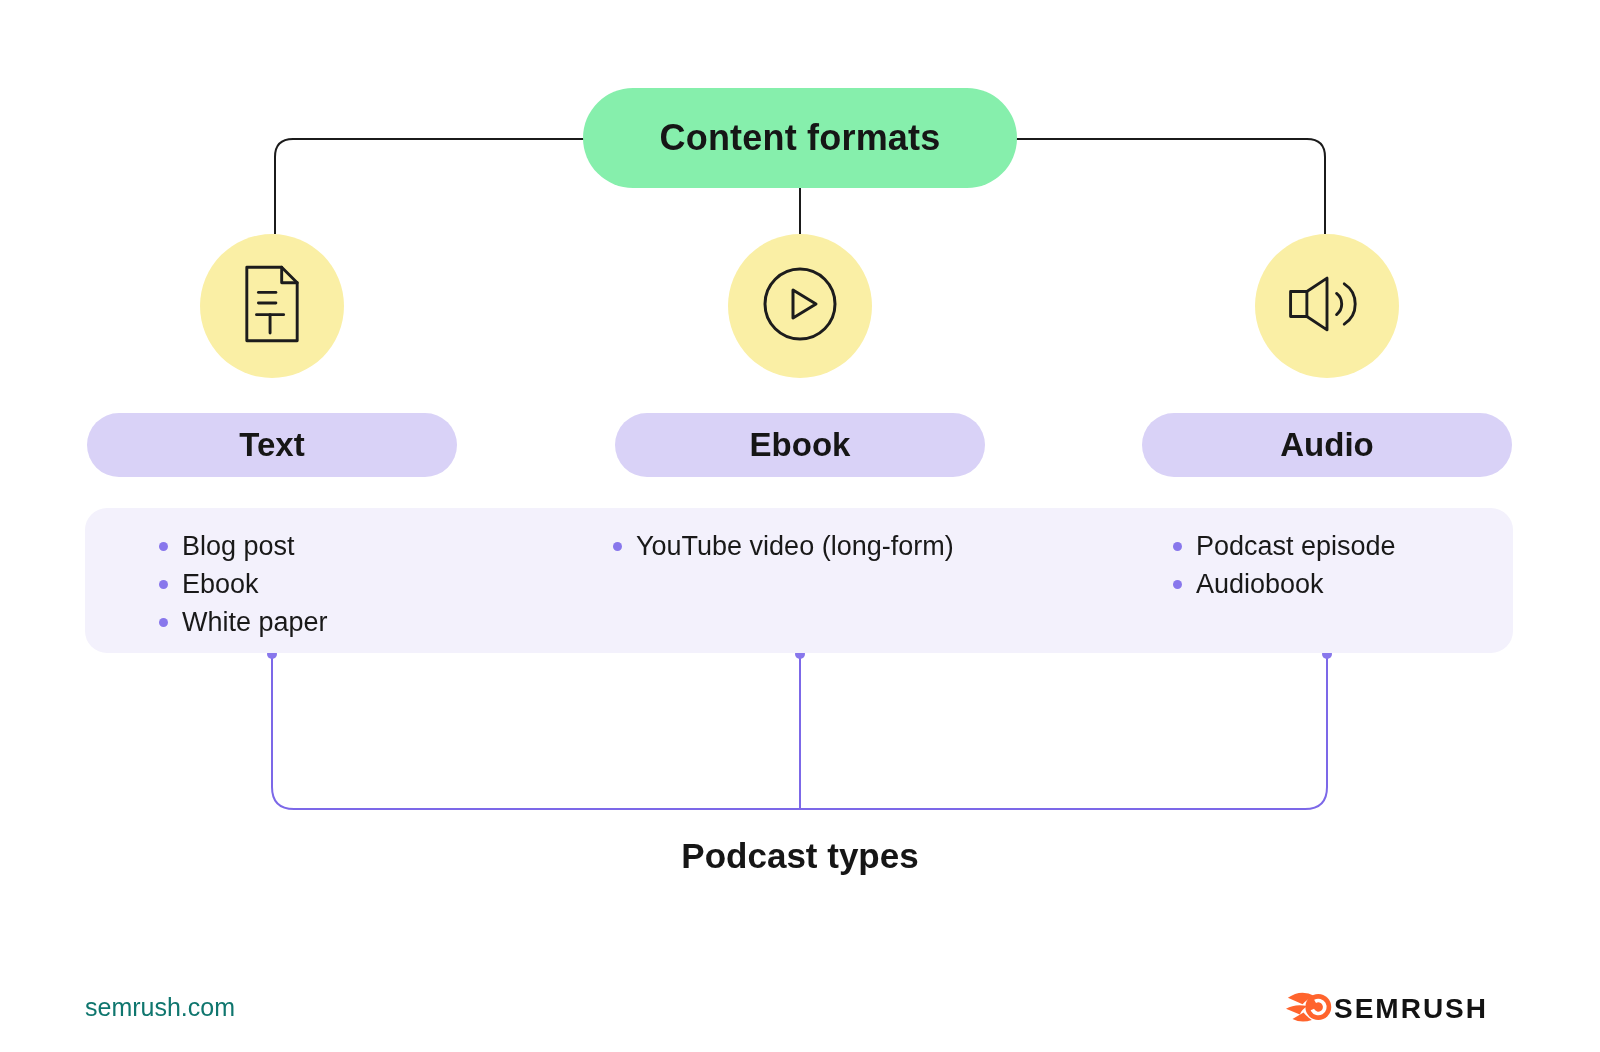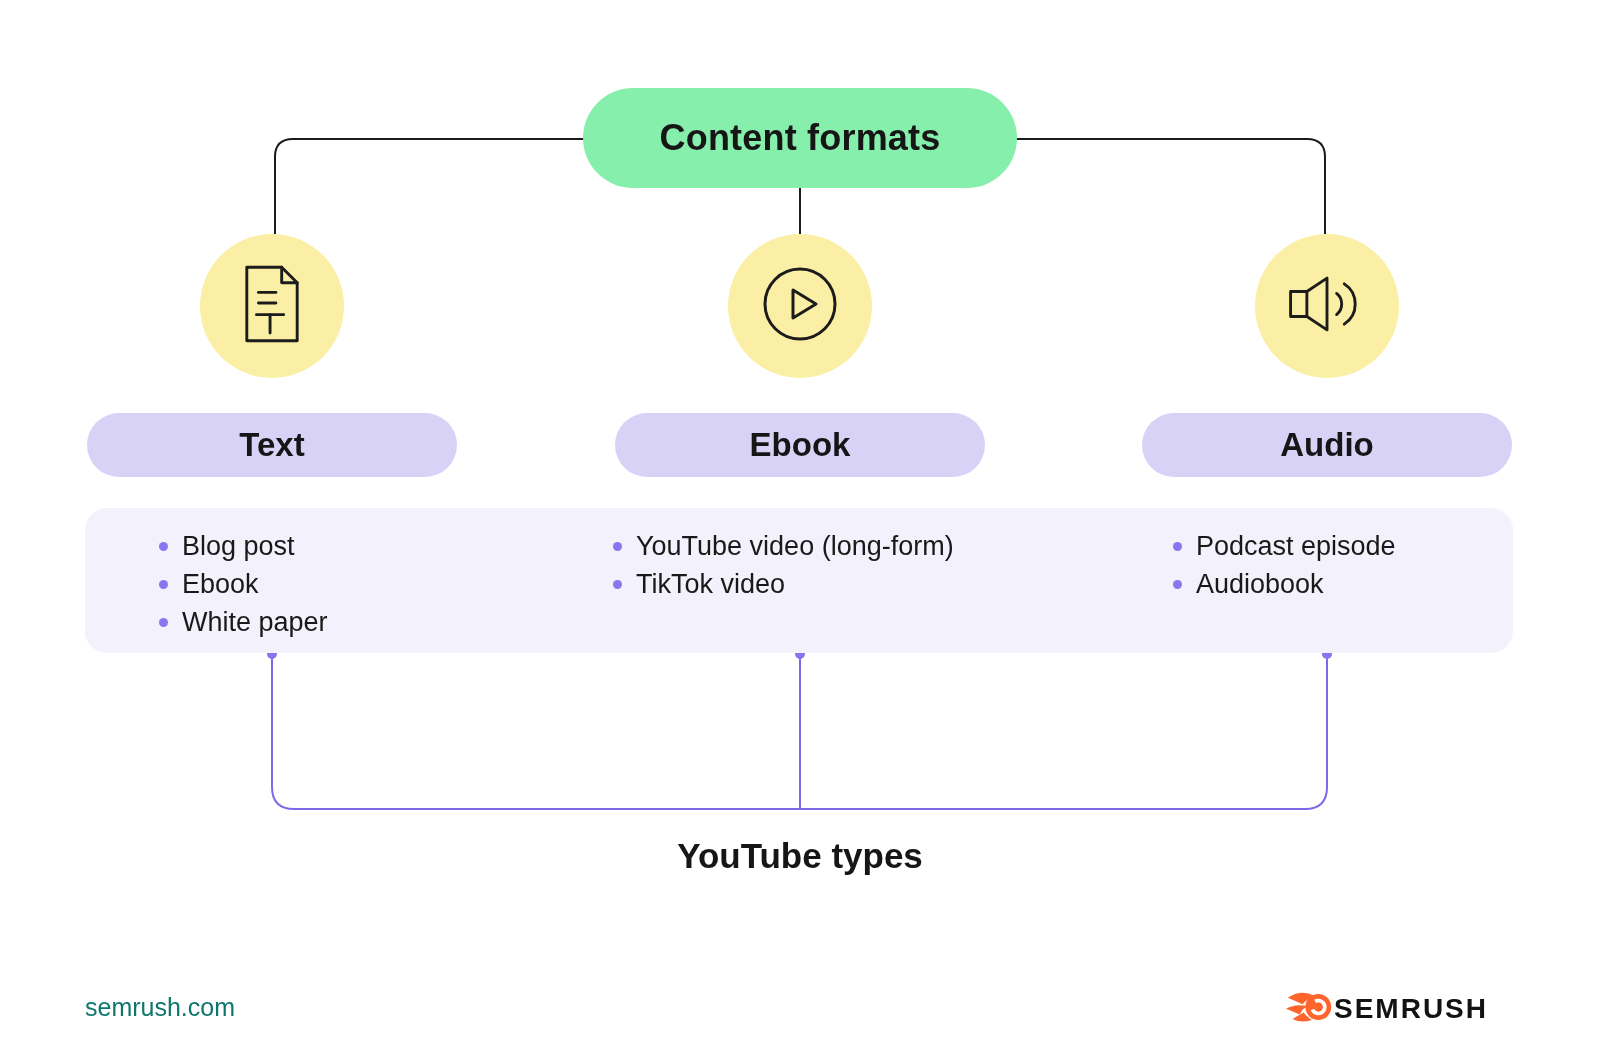--- a/index.html
+++ b/index.html
@@ -130,28 +130,27 @@
 
   <div class="panel"></div>
 
   <ul class="bullet-list l-text">
     <li>Blog post</li>
     <li>Ebook</li>
     <li>White paper</li>
   </ul>
   <ul class="bullet-list l-video">
     <li>YouTube video (long-form)</li>
-    <li>TikTok video</li>
   </ul>
   <ul class="bullet-list l-audio">
     <li>Podcast episode</li>
     <li>Audiobook</li>
   </ul>
 
-  <div class="bottom-label">YouTube types</div>
+  <div class="bottom-label">Podcast types</div>
 
   <div class="footer-site">semrush.com</div>
 
   <div class="brand">
     <span>
       <svg width="48" height="34" viewBox="0 0 52 36">
         <g fill="#FF642D">
           <circle cx="35" cy="18" r="14"></circle>
           <path d="M2 8 Q16 -2 31 6 Q23 9 18 15 Z"></path>
           <path d="M0 20 Q10 14 23 17 Q17 21 15 26 Z"></path>

